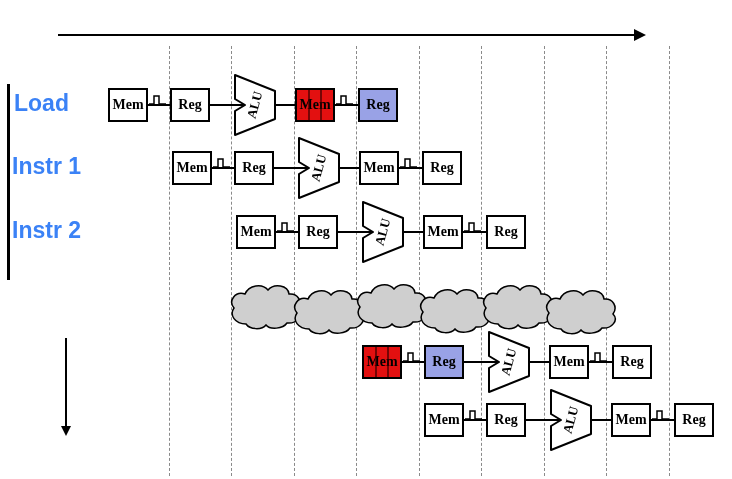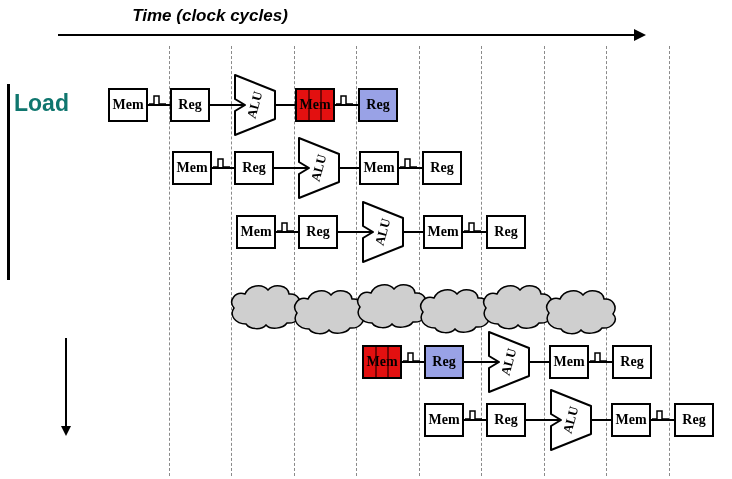--- a/index.html
+++ b/index.html
@@ -29,21 +29,21 @@
   .clk polyline{fill:none;stroke:#000;stroke-width:1.5;}
 
   
   .red{background:var(--stall_red,#e31010);}
   .red::before,.red::after{content:"";position:absolute;top:0;bottom:0;width:2px;
        background:rgba(60,0,0,.65);}
   .red::before{left:31%}.red::after{left:64%}
   .blue{background:var(--stall_blue,#99a2e6);}
 
   
-  .lbl{position:absolute;font-weight:bold;font-size:23px;color:#0f766e;z-index:4;white-space:nowrap;}
+  .lbl{position:absolute;font-weight:bold;font-size:23px;color:#3b82f6;z-index:4;white-space:nowrap;}
   .lb0{left:14px;top:90px}.lb1{left:12px;top:153px}.lb2{left:12px;top:217px}
   .lb3{left:84px;top:348px}.lb4{left:84px;top:406px}
   .title{position:absolute;left:70px;top:6px;width:280px;text-align:center;
          font-weight:bold;font-style:italic;font-size:17px;z-index:4;}
 
   
   .tline{position:absolute;left:58px;top:34px;width:578px;height:2px;background:#000;z-index:4;}
   .thead{position:absolute;left:634px;top:29px;width:0;height:0;
          border-left:12px solid #000;border-top:6px solid transparent;
          border-bottom:6px solid transparent;z-index:4;}
@@ -59,39 +59,40 @@
   .cloud{position:absolute;width:76px;height:48px;z-index:3;}
   .cloud path{fill:var(--cloud_fill,#cfcfcf);stroke:#000;stroke-width:1.5;}
   .c0{left:226px;top:282px}.c1{left:289px;top:287px}.c2{left:352px;top:281px}
   .c3{left:415px;top:286px}.c4{left:478px;top:282px}.c5{left:541px;top:287px}
 </style>
 </head>
 <body>
 
 <div id="canvas">
 
-  <div class="title">Time (clock cycles)</div>
   <div class="tline"></div>
   <div class="thead"></div>
 
   <div class="vline v0"></div>
   <div class="vline v1"></div>
   <div class="vline v2"></div>
   <div class="vline v3"></div>
   <div class="vline v4"></div>
   <div class="vline v5"></div>
   <div class="vline v6"></div>
   <div class="vline v7"></div>
   <div class="vline v8"></div>
 
   <div class="lbar"></div>
   <div class="dline"></div>
   <div class="dhead"></div>
 
   <div class="lbl lb0">Load</div>
+  <div class="lbl lb1">Instr 1</div>
+  <div class="lbl lb2">Instr 2</div>
 
   <div class="row r0">
     <div class="wire"></div>
     <svg class="clk ck1" viewBox="0 0 18 14">
         <polyline points="0,11 5,11 5,3 10,3 10,11 17,11"></polyline>
       </svg>
     <svg class="clk ck2" viewBox="0 0 18 14">
         <polyline points="0,11 5,11 5,3 10,3 10,11 17,11"></polyline>
       </svg>
     <div class="box s0">Mem</div>

